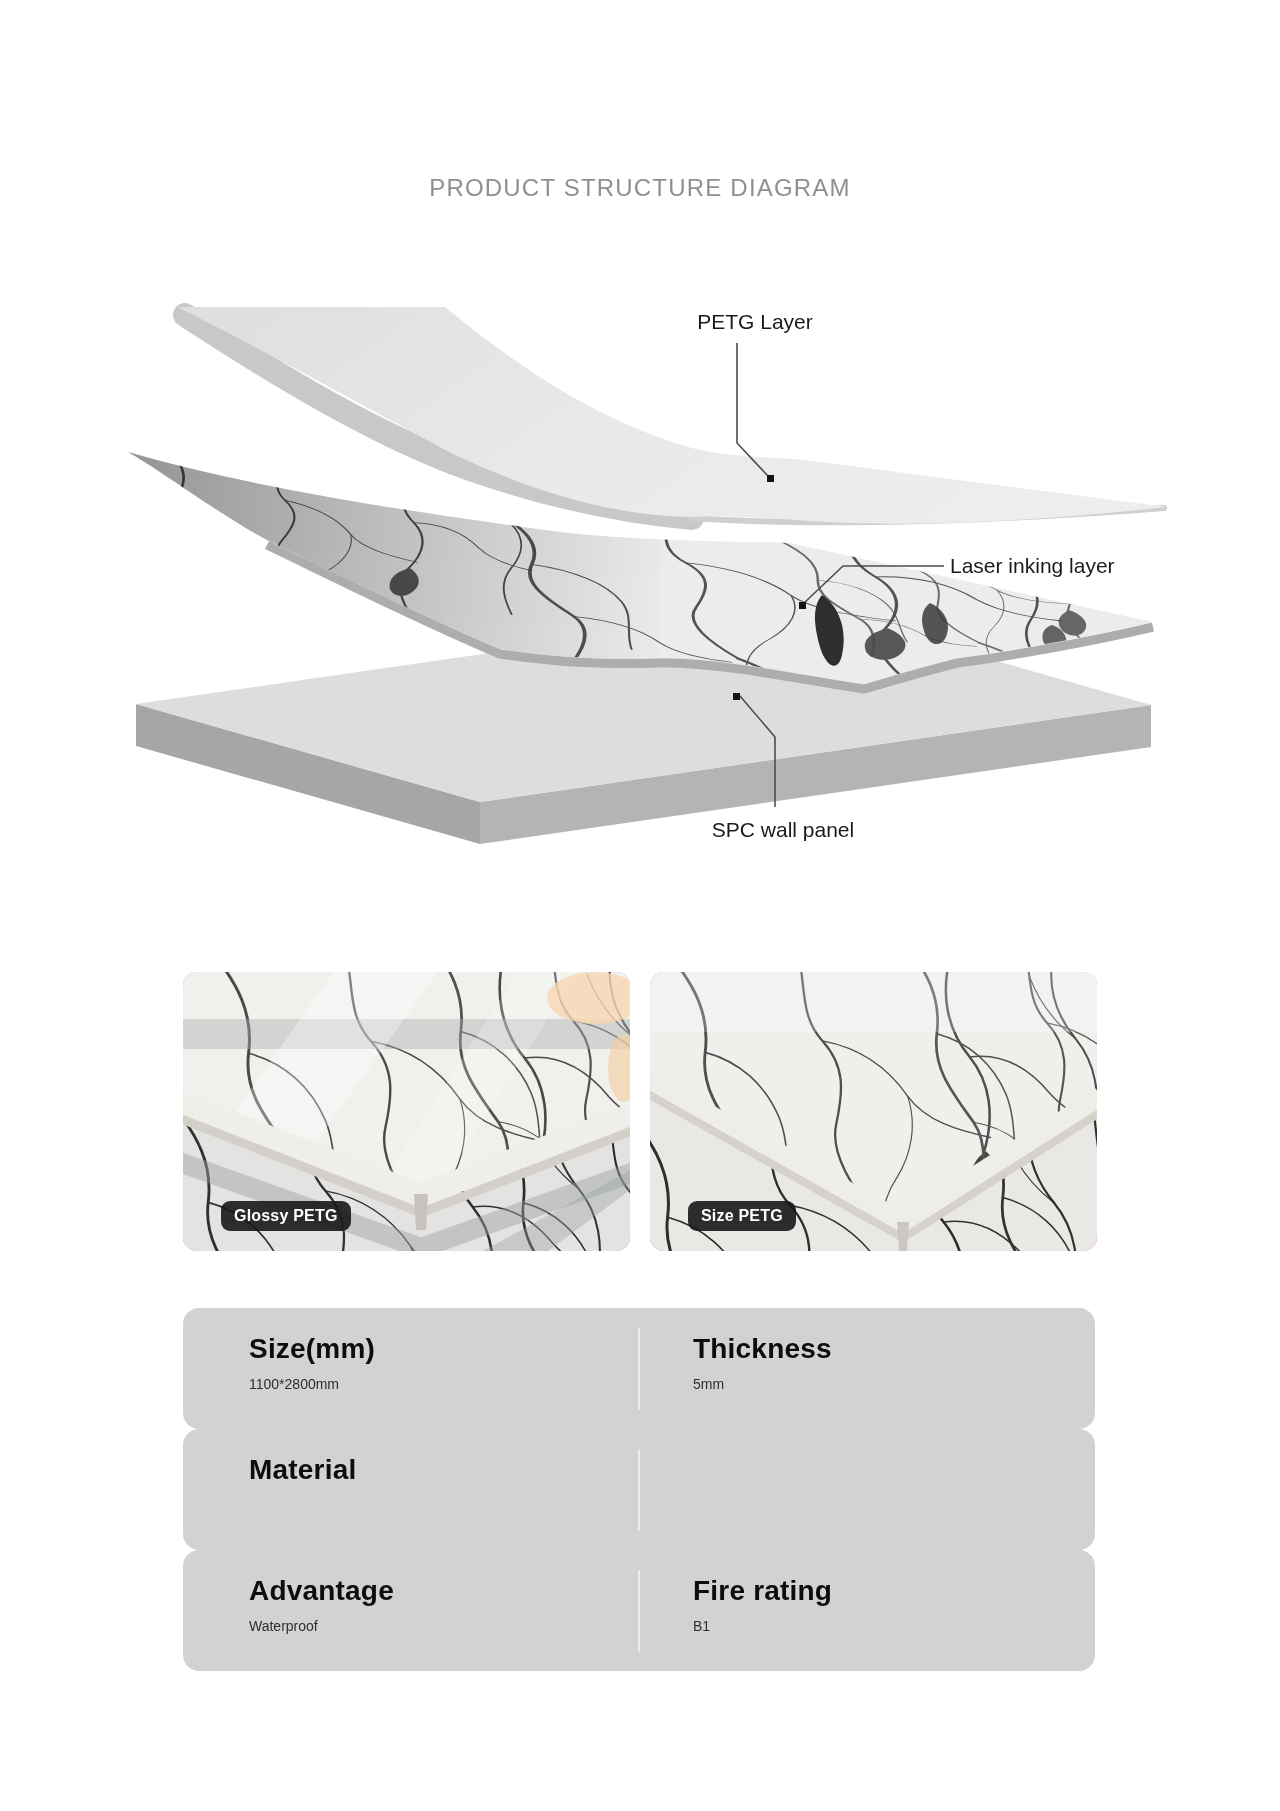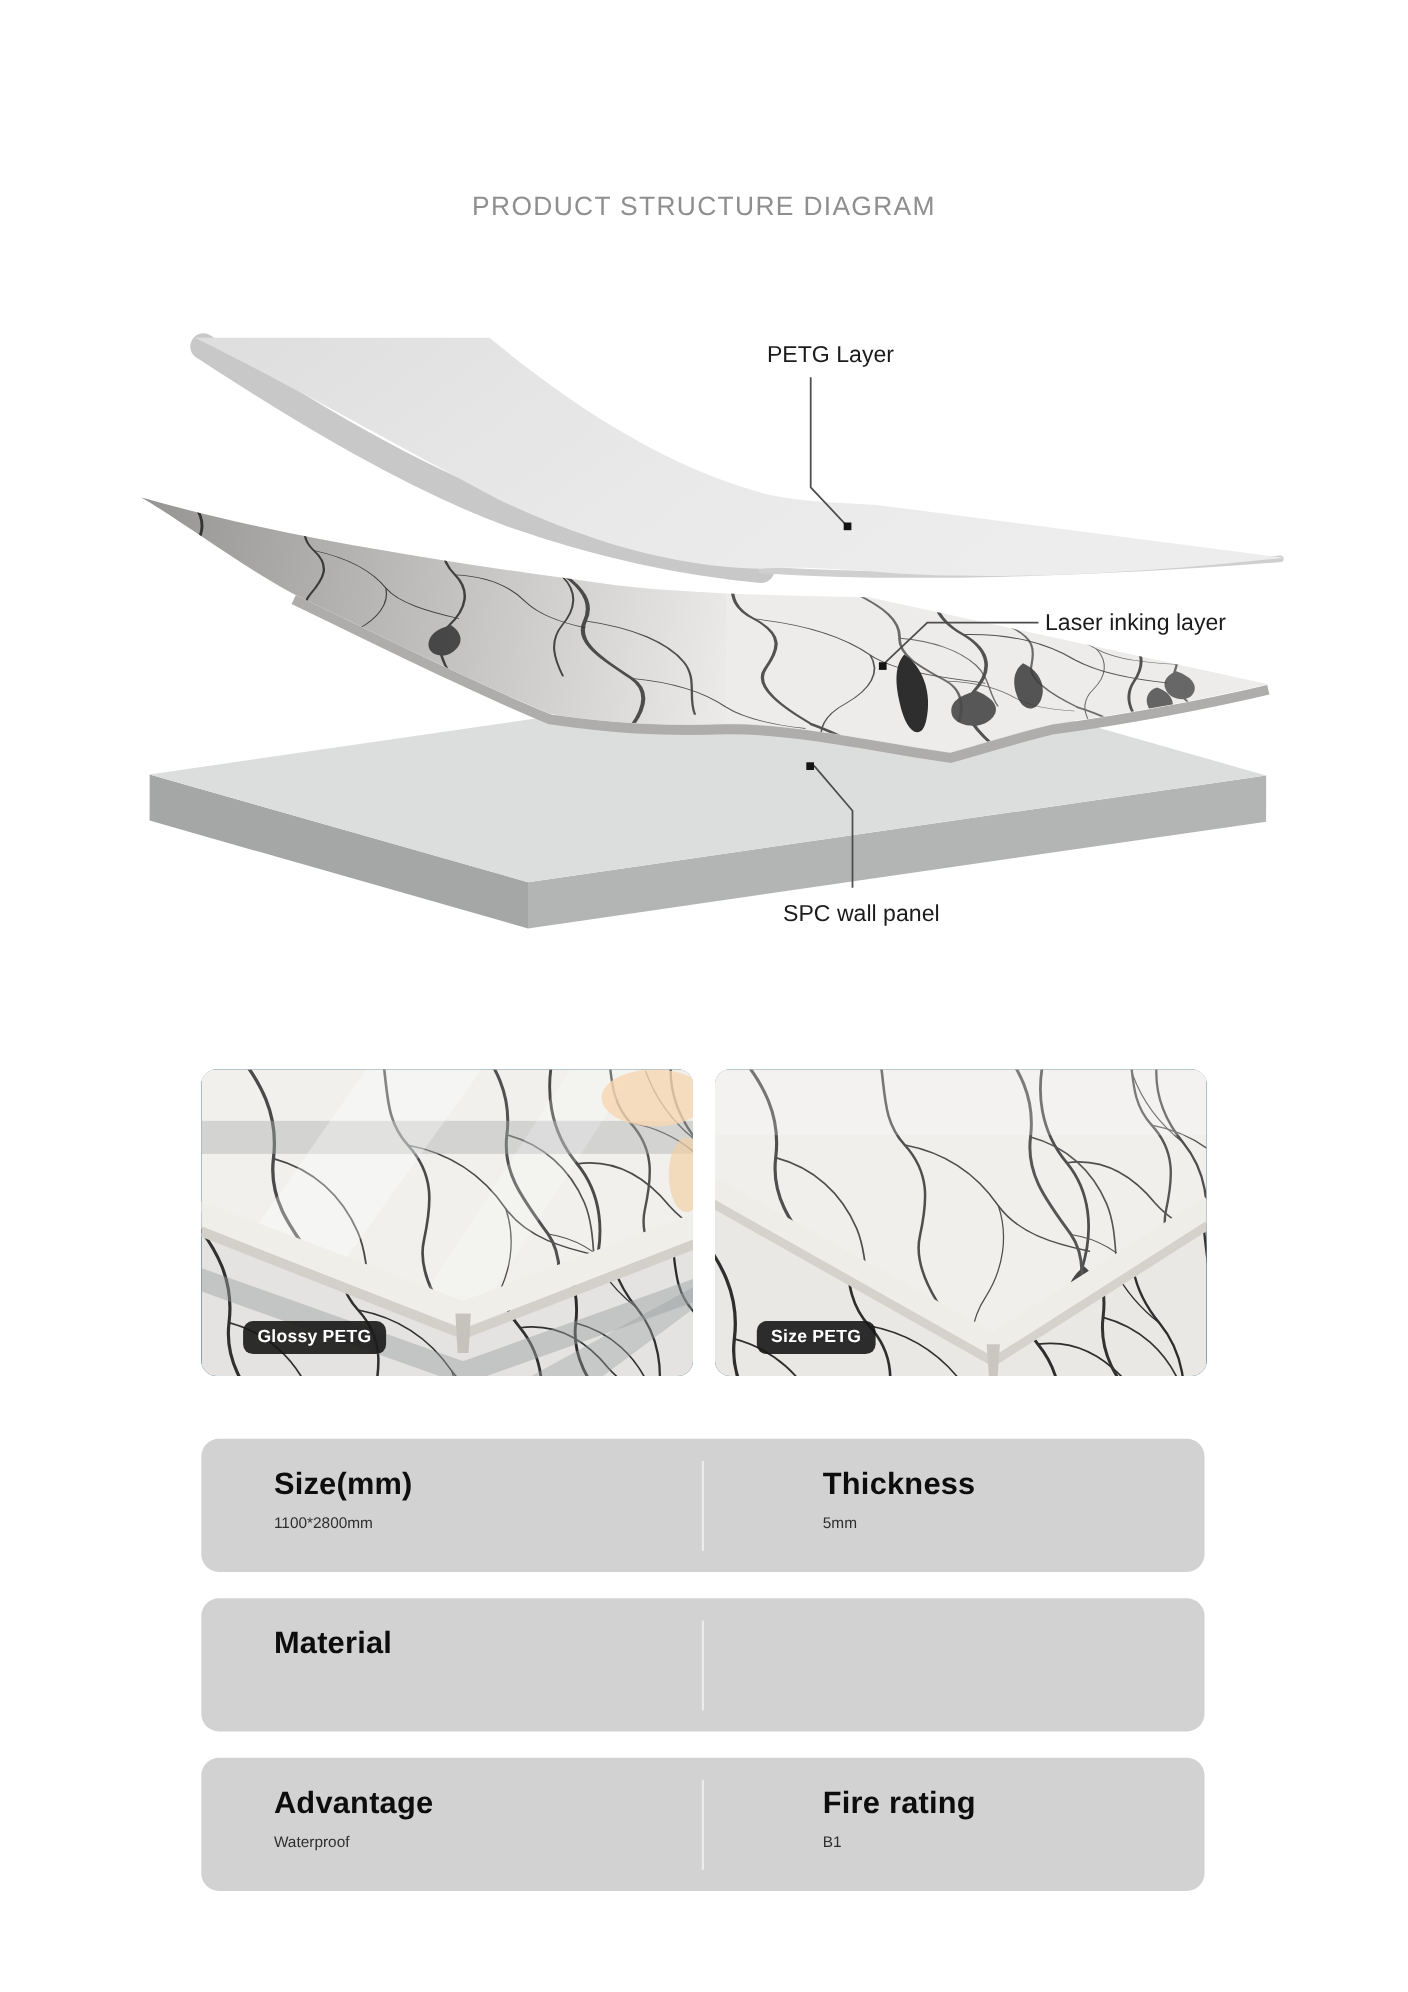--- a/index.html
+++ b/index.html
@@ -21,37 +21,37 @@
     letter-spacing:1.2px; color:#8f8f8f;
   }
   
   .diagram { position:absolute; top:205px; left:0; width:1188px; height:660px; }
   .diagram svg { display:block; }
   .diagram text { font-family:"Liberation Sans", sans-serif; font-size:21px; fill:#1b1b1b; }
   
   .samples { position:absolute; top:972px; left:183px; display:flex; gap:20px; }
   .sample {
     position:relative; width:447px; height:279px;
-    border-radius:14px; overflow:hidden; background:#0c4a6e;
+    border-radius:14px; overflow:hidden; background:#d946ef;
   }
   .badge {
     position:absolute; left:38px; bottom:20px;
     background:rgba(23,23,23,0.9); color:#ffffff;
     font-size:16px; font-weight:bold; letter-spacing:0.2px;
     padding:6px 13px; border-radius:9px; white-space:nowrap;
   }
   
   .specs { position:absolute; top:1308px; left:183px; width:912px; }
   .spec-row {
-    position:relative; width:912px; height:121px; margin-bottom:24px;
+    position:relative; width:912px; height:121px; margin-bottom:0;
     background:#d2d2d2; border-radius:16px; display:flex;
   }
   .spec-cell { padding-top:25px; }
   .spec-cell.left  { width:456px; padding-left:66px; }
-  .spec-cell.right { width:454px; padding-left:109px; }
+  .spec-cell.right { width:454px; padding-left:54px; }
   .spec-divider {
     position:absolute; left:455px; top:20px; width:2px; height:82px;
     background:#ececec; border-radius:1px;
   }
   .spec-label { font-size:28px; font-weight:bold; color:#0d0d0d; letter-spacing:0.2px; }
   .spec-value { font-size:14px; color:#2e2e2e; margin-top:11px; }
   .hidden-defs { position:absolute; width:0; height:0; overflow:hidden; }
 </style>
 </head>
 <body>

